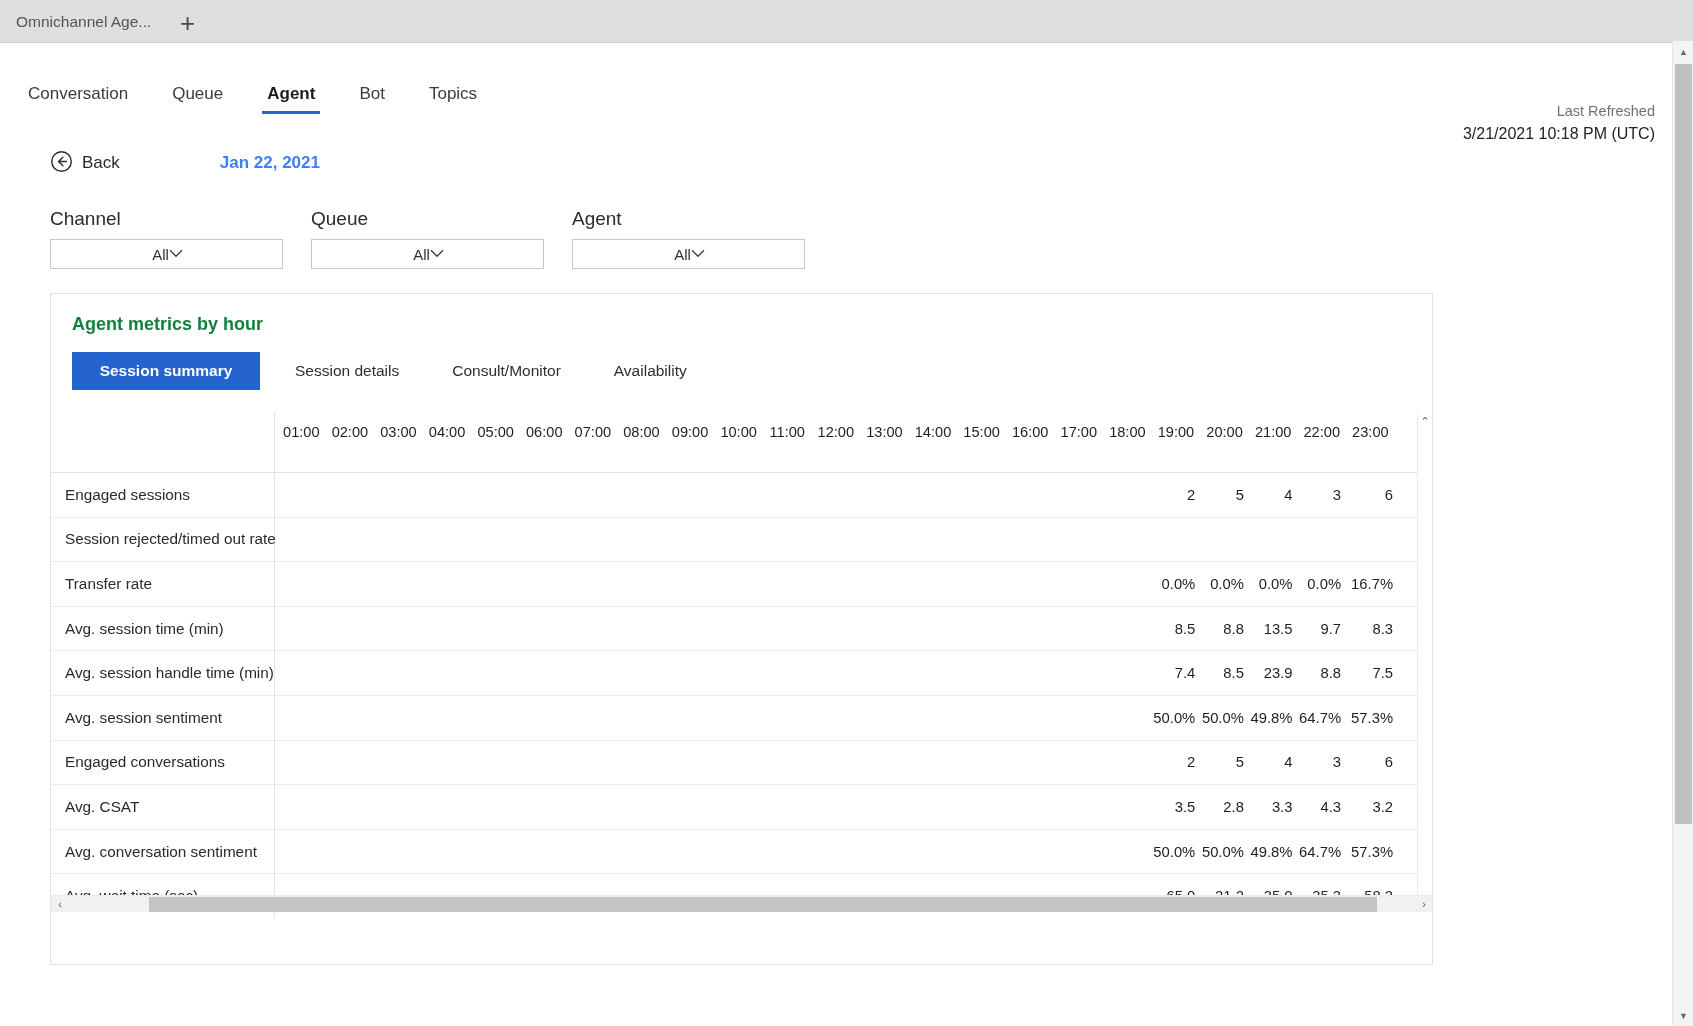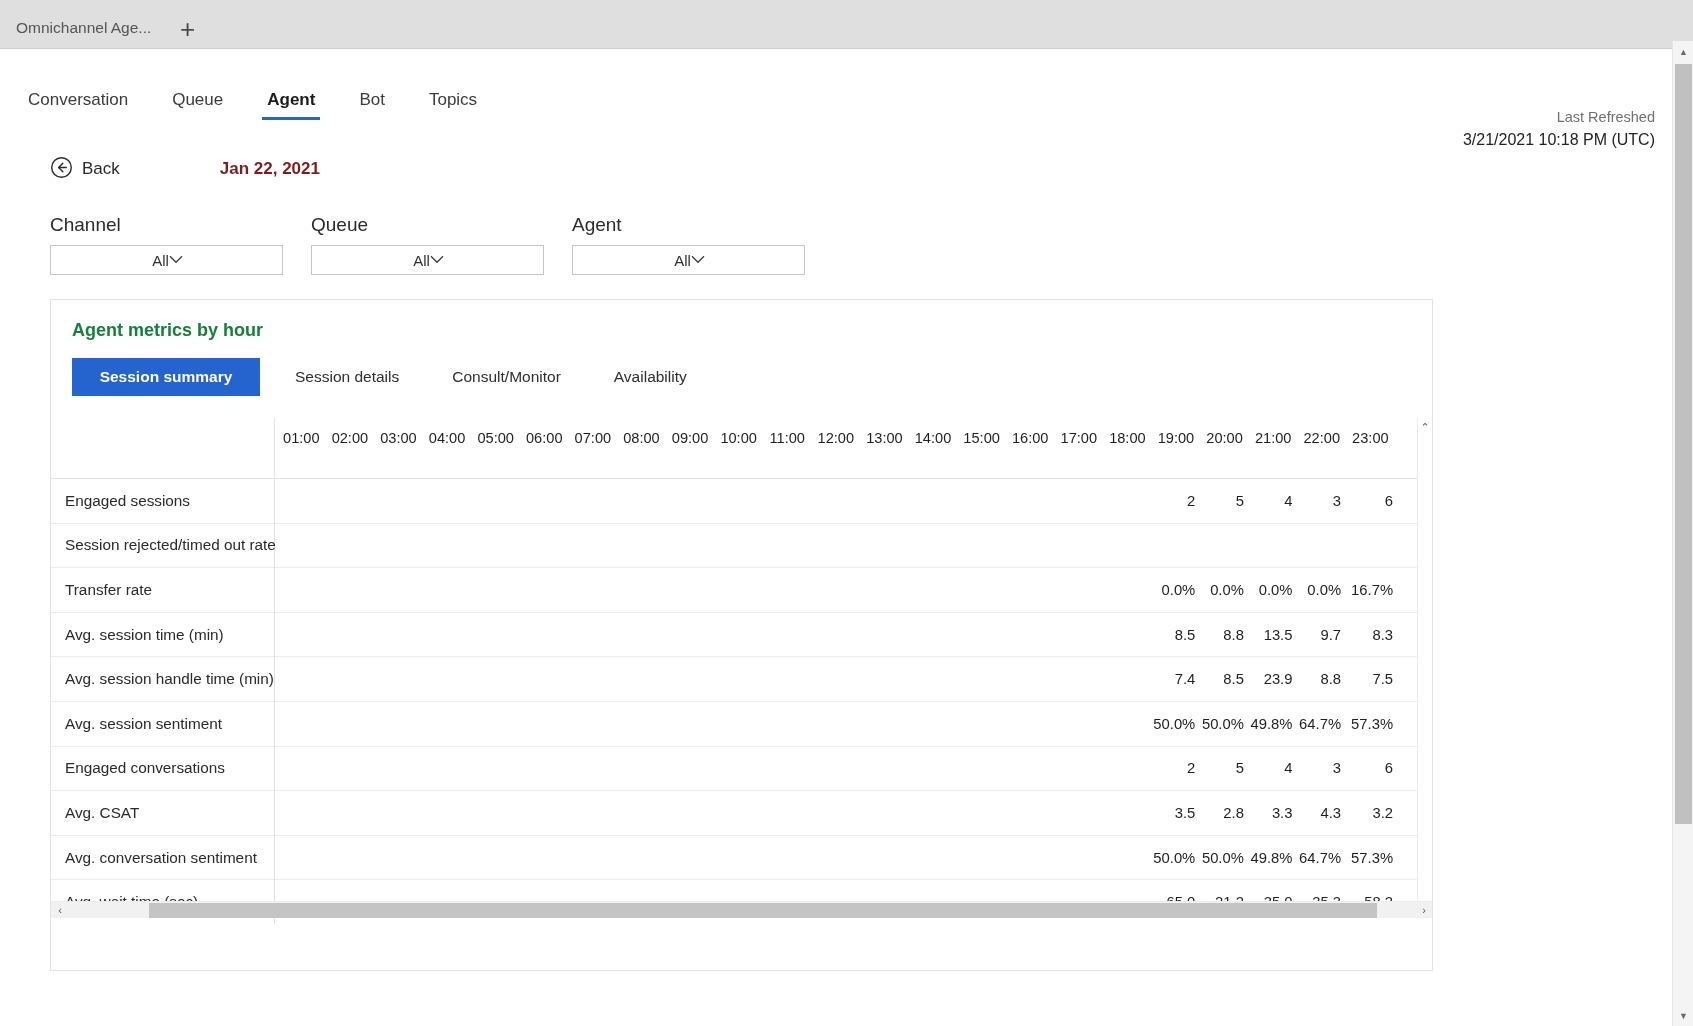--- a/index.html
+++ b/index.html
@@ -8,21 +8,21 @@
     margin: 0; padding: 0;
     width: 1693px; height: 1026px;
     overflow: hidden;
     background: #ffffff;
     font-family: "Liberation Sans", sans-serif;
     -webkit-font-smoothing: antialiased;
   }
 
   
   .browser-tabstrip {
-    height: 49px;
+    height: 43px;
     background: #dfdfdf;
     display: flex;
     align-items: flex-end;
     position: relative;
     border-bottom: 1px solid #d0d0d0;
   }
   .btab {
     height: 41px;
     display: flex;
     align-items: center;
@@ -126,21 +126,21 @@
   .back-btn {
     display: flex;
     align-items: center;
     cursor: pointer;
     color: #2b2b2b;
   }
   .back-icon { display: block; }
   .back-text { font-size: 17px; margin-left: 9px; color: #2b2b2b; }
   .date-label {
     font-size: 17px;
-    color: #7f1d1d;
+    color: #3b82f6;
     margin-left: 100px;
     font-weight: 600;
   }
 
   
   .filters {
     display: flex;
     padding-left: 50px;
     margin-top: 28px;
   }

